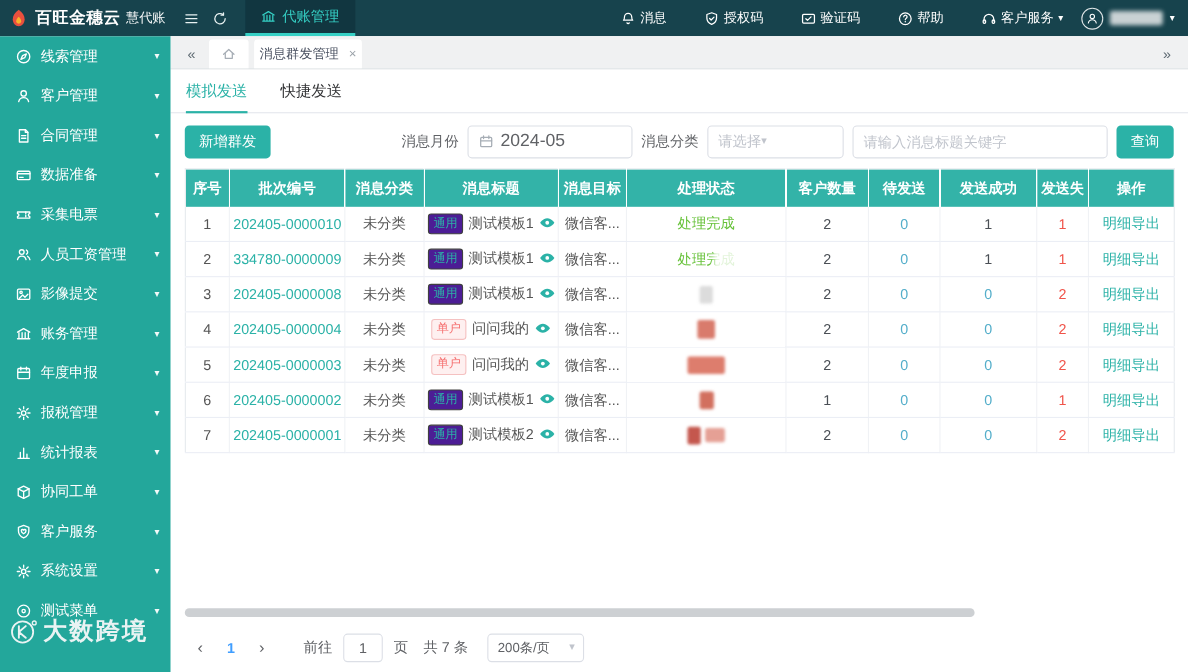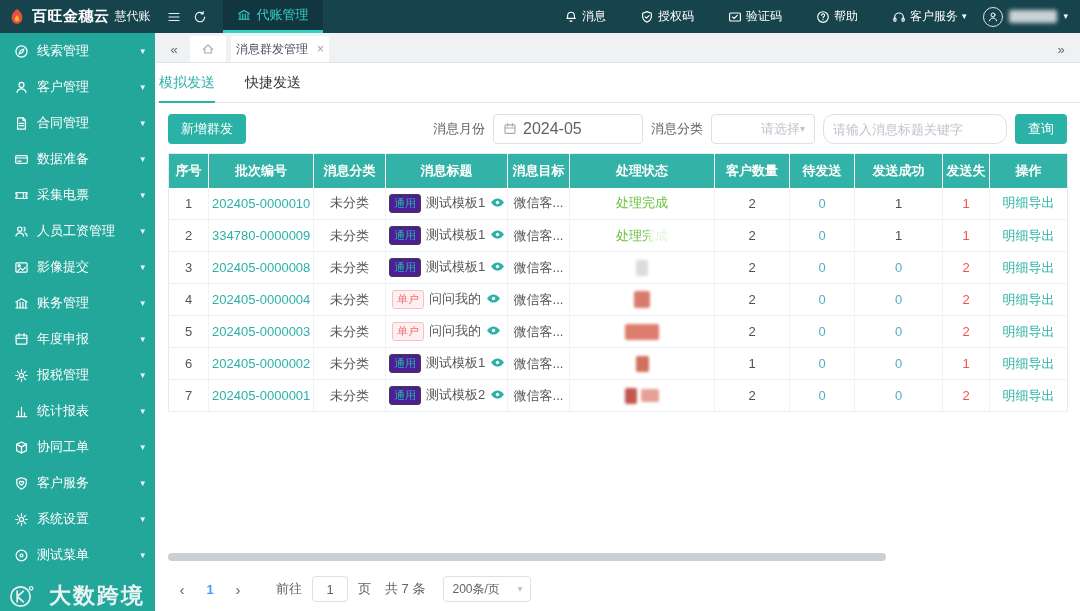--- a/index.html
+++ b/index.html
@@ -29,52 +29,52 @@
   .icn svg{width:100%;height:100%;stroke:currentColor;fill:none;stroke-width:1.15;stroke-linecap:round;stroke-linejoin:round;}
   .icn.gray{color:#a6adb5;}
 
   
   .body-row{flex:1;display:flex;min-height:0;}
   .sidebar{width:155px;flex:0 0 155px;background:#23a79b;color:#fff;position:relative;}
   .side-item{height:36px;display:flex;align-items:center;padding:0 10px 0 14px;font-size:13px;cursor:pointer;white-space:nowrap;}
   .side-item .icn{width:15px;height:15px;margin-right:8px;}
   .side-label{flex:1;overflow:hidden;}
   .side-caret{font-size:9px;opacity:.95;}
-  .watermark{position:absolute;left:8px;bottom:0;display:flex;align-items:center;gap:14px;opacity:.95;}
+  .watermark{position:absolute;left:8px;bottom:22px;display:flex;align-items:center;gap:4px;opacity:.95;}
   .wm-logo{width:27px;height:27px;}
   .wm-text{font-size:22px;font-weight:bold;color:#f4f8f8;letter-spacing:2px;}
 
   .main{flex:1;display:flex;flex-direction:column;min-width:0;background:#fff;}
 
   
   .tabstrip{height:30px;flex:0 0 30px;background:#f0f1f2;display:flex;align-items:flex-end;padding:0 8px;gap:5px;border-bottom:1px solid #e2e5e8;}
   .ts-arrow{width:22px;height:26px;display:flex;align-items:center;justify-content:center;color:#5f6b73;font-size:13px;cursor:pointer;}
   .ts-home{background:#fff;height:26px;width:36px;border-radius:3px 3px 0 0;display:flex;align-items:center;justify-content:center;cursor:pointer;}
   .ts-tab{background:#fff;height:26px;padding:0 5px;display:flex;align-items:center;gap:9px;font-size:12px;color:#495060;border-radius:3px 3px 0 0;cursor:pointer;}
   .ts-close{color:#9aa1a8;font-size:12px;}
   .ts-right{margin-left:auto;}
 
   
   .content{flex:1;display:flex;flex-direction:column;min-height:0;}
-  .subtabs{display:flex;padding:0 4px;border-bottom:1px solid #e4e7ed;height:40px;flex:0 0 40px;align-items:stretch;}
+  .subtabs{display:flex;padding:0 14px;border-bottom:1px solid #e4e7ed;height:40px;flex:0 0 40px;align-items:stretch;}
   .subtab{margin-right:30px;display:flex;align-items:center;font-size:14px;color:#303133;position:relative;cursor:pointer;}
   .subtab.active{color:#2bb2a7;}
   .subtab.active::after{content:"";position:absolute;left:0;right:0;bottom:-1px;height:2px;background:#2bb2a7;}
 
   
   .toolbar{display:flex;align-items:center;padding:11px 13px 9px;flex:0 0 auto;}
   .btn{background:#2bb2a7;color:#fff;border:none;border-radius:4px;font-size:13px;height:30px;padding:0 13px;cursor:pointer;font-family:inherit;white-space:nowrap;}
   .filters{margin-left:auto;display:flex;align-items:center;gap:8px;}
   .f-label{color:#606266;font-size:13px;white-space:nowrap;}
   .input{height:30px;border:1px solid #dcdfe6;border-radius:4px;background:#fff;display:flex;align-items:center;padding:0 9px;font-size:13px;color:#606266;}
   .date-input{width:150px;gap:6px;}
   .bare{border:none;outline:none;width:100%;font-family:inherit;font-size:16px;color:#606266;background:transparent;}
-  .select{width:104px;justify-content:flex-end;cursor:pointer;}
+  .select{width:124px;justify-content:flex-start;cursor:pointer;}
   .select .ph{color:#c0c4cc;}
-  .kw{width:184px;border-radius:11px;}
+  .kw{width:232px;}
   .kw::placeholder{color:#c0c4cc;}
   input.input{outline:none;font-family:inherit;}
 
   
   .table-area{padding:0 13px;position:relative;flex:1;min-height:0;}
   table{width:899px;border-collapse:collapse;table-layout:fixed;border:1px solid #e6eaee;}
   thead th{background:#33b3a8;color:#fff;font-weight:bold;font-size:13px;height:34px;text-align:center;border-right:1px solid rgba(255,255,255,.22);overflow:hidden;white-space:nowrap;}
   thead th:last-child{border-right:none;}
   tbody td{height:32px;text-align:center;font-size:13px;color:#555;border-bottom:1px solid #ebeef5;border-right:1px solid #f0f2f5;overflow:hidden;white-space:nowrap;padding:0 3px;background:#fff;}
   tbody td:last-child{border-right:none;}

